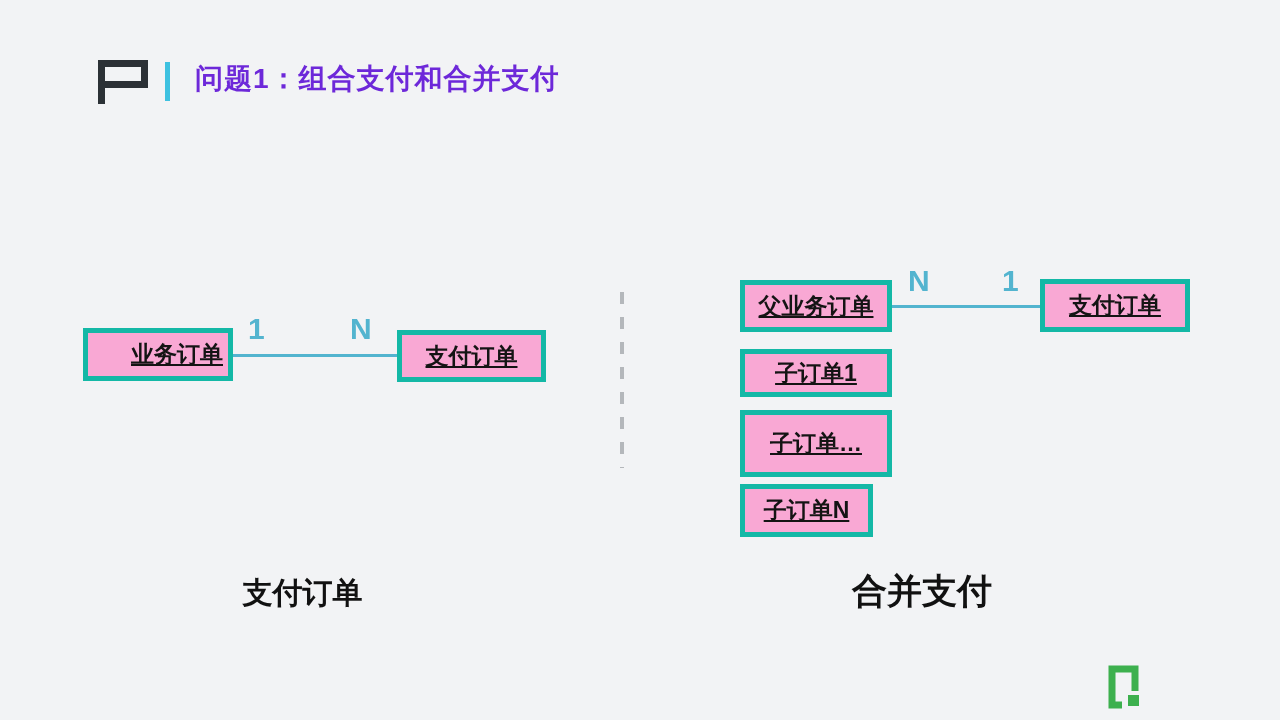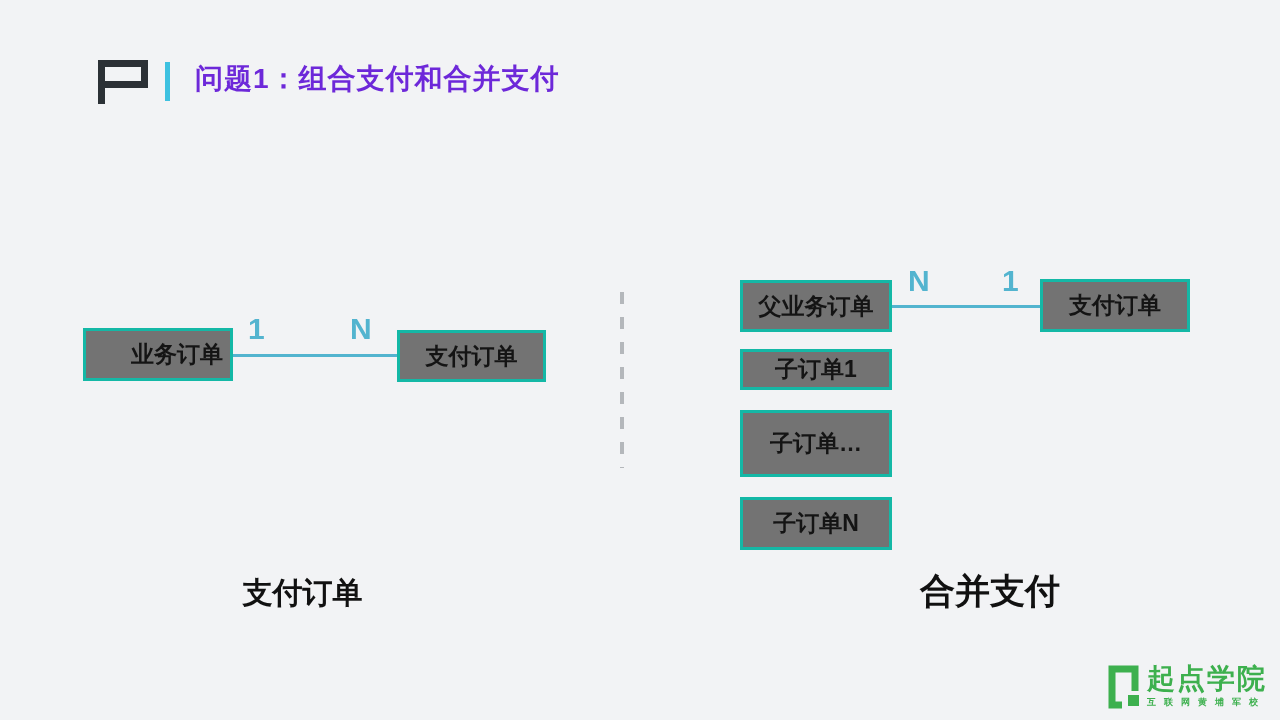--- a/index.html
+++ b/index.html
@@ -23,33 +23,34 @@
   }
   .slide-title {
     position:absolute; left:195px; top:60px;
     font-size:28px; font-weight:700; color:#6d28d9;
     letter-spacing:1px; white-space:nowrap;
   }
 
   
   .entity-box {
     position:absolute;
-    background:#737373;
-    border:3px solid #14b8a6;
+    background:#f9a8d4;
+    border:5px solid #14b8a6;
     display:flex; align-items:center; justify-content:center;
     font-size:23px; font-weight:700; color:#141414;
     white-space:nowrap;
+    text-decoration:underline;
   }
   #box-biz        { left:83px;   top:328px; width:150px; height:53px;padding-left:38px; }
   #box-pay-left   { left:397px;  top:330px; width:149px; height:52px; }
   #box-parent     { left:740px;  top:280px; width:152px; height:52px; }
   #box-pay-right  { left:1040px; top:279px; width:150px; height:53px; }
-  #box-sub1       { left:740px;  top:349px; width:152px; height:41px; }
+  #box-sub1       { left:740px;  top:349px; width:152px; height:48px; }
   #box-sub2       { left:740px;  top:410px; width:152px; height:67px; }
-  #box-sub3       { left:740px;  top:497px; width:152px; height:53px; }
+  #box-sub3       { left:740px;  top:484px; width:133px; height:53px; }
 
   
   .connector { position:absolute; height:3px; background:#53b4cf; }
   #line-left  { left:233px; top:354px; width:164px; }
   #line-right { left:892px; top:305px; width:148px; }
 
   .cardinality {
     position:absolute;
     font-size:30px; font-weight:600; color:#53b4cf; line-height:1;
   }
@@ -64,21 +65,21 @@
     width:4px; height:176px;
     background:repeating-linear-gradient(to bottom,
       #b4b7bb 0px, #b4b7bb 12px, transparent 12px, transparent 25px);
   }
 
   
   .caption {
     position:absolute; text-align:center; color:#111111; white-space:nowrap;
   }
   #caption-left  { left:160px; top:573px; width:285px; font-size:30px; font-weight:600; }
-  #caption-right { left:844px; top:568px; width:292px; font-size:35px; font-weight:700; }
+  #caption-right { left:776px; top:568px; width:292px; font-size:35px; font-weight:700; }
 
   
   .brand { position:absolute; left:1108px; top:665px; display:flex; }
   .brand-mark { margin-right:8px; }
   .brand-text { display:flex; flex-direction:column; }
   .brand-name {
     font-size:28px; font-weight:700; color:#3db04e;
     letter-spacing:2px; line-height:28px; white-space:nowrap;
   }
   .brand-tagline {
@@ -115,19 +116,15 @@
   <div class="entity-box" id="box-sub1">子订单1</div>
   <div class="entity-box" id="box-sub2">子订单…</div>
   <div class="entity-box" id="box-sub3">子订单N</div>
   <div class="caption" id="caption-right">合并支付</div>
 
   <div class="brand">
     <svg class="brand-mark" width="31" height="45" viewBox="0 0 31 45">
       <path d="M 14 40 L 4 40 L 4 4 L 27 4 L 27 26" fill="none" stroke="#3db04e" stroke-width="7"></path>
       <rect x="20" y="30" width="11" height="11" fill="#3db04e"></rect>
     </svg>
-    <div class="brand-text">
-      <div class="brand-name">起点学院</div>
-      <div class="brand-tagline">互联网黄埔军校</div>
-    </div>
   </div>
 
 </div>
 
 </body></html>

